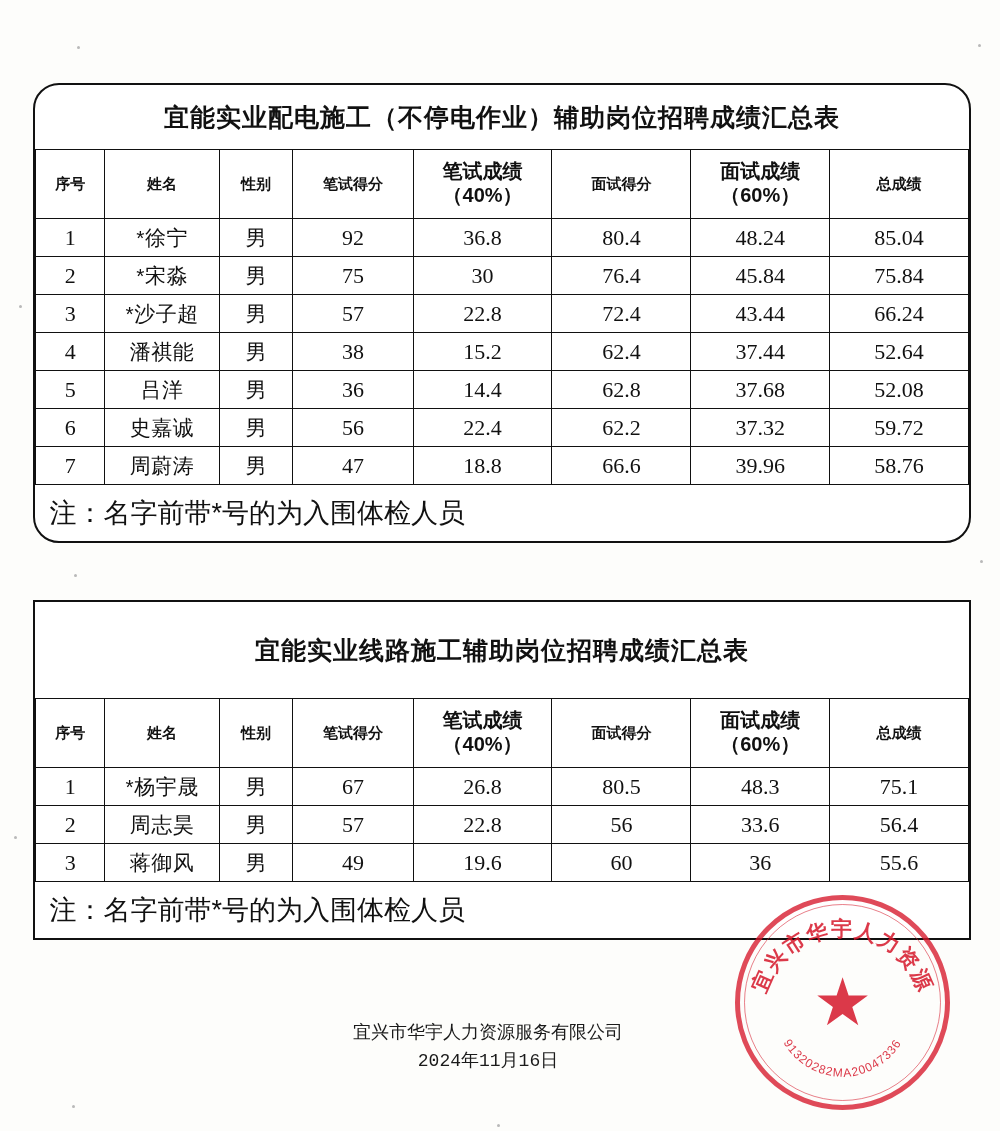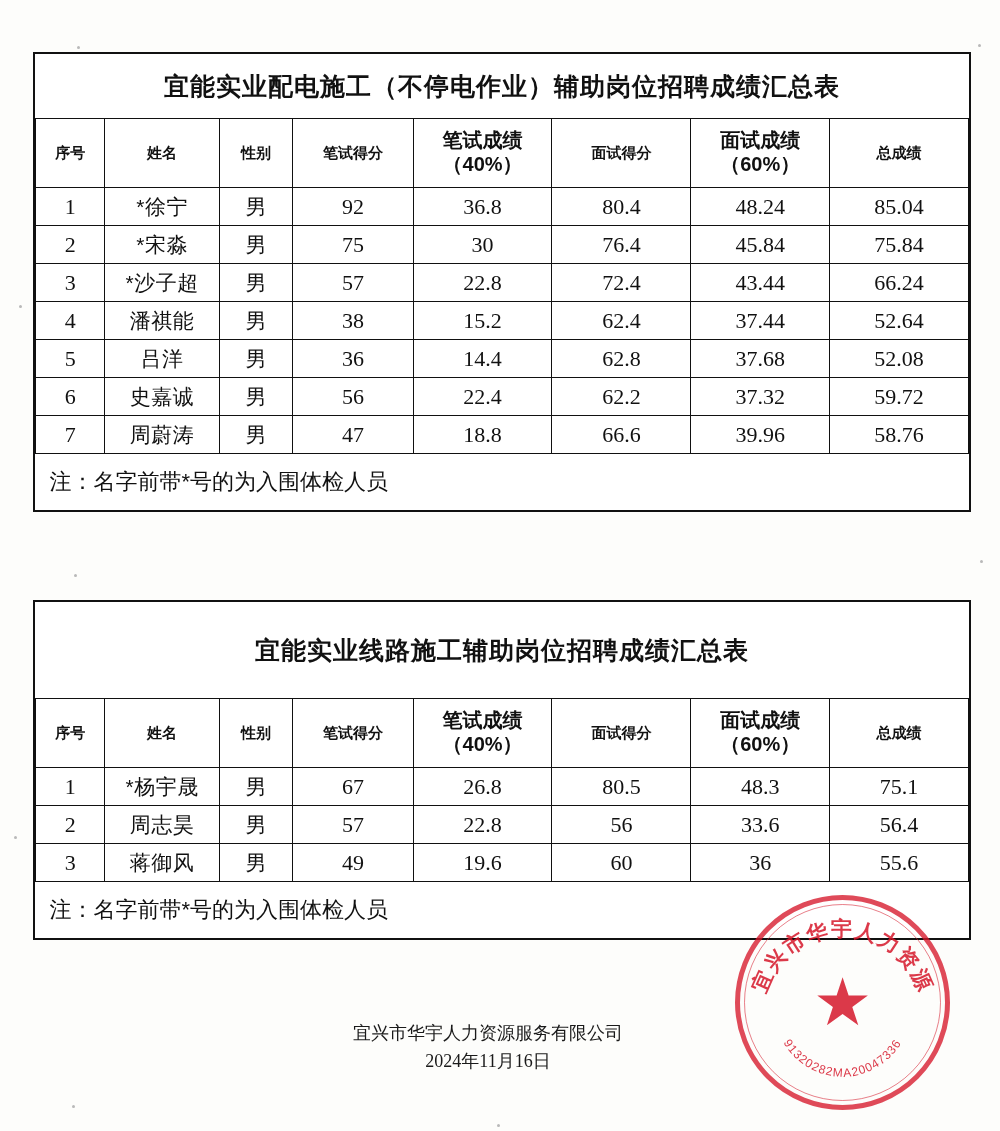--- a/index.html
+++ b/index.html
@@ -76,47 +76,47 @@
   .data td.name {
     font-family: "Liberation Sans", sans-serif;
     font-size: 21px;
     letter-spacing: 0.5px;
     text-align: center;
   }
   .note-cell {
     border: none;
     border-top: 1px solid #111;
     text-align: left;
-    font-size: 22px;
+    font-size: 27px;
     padding: 9px 0 9px 14px;
     height: 38px;
     font-family: "Liberation Sans", sans-serif;
   }
   
-  #table-1 { left: 33px; top: 52px; width: 934px; }
+  #table-1 { left: 33px; top: 83px; width: 934px; border-radius: 26px; }
   #table-2 { left: 33px; top: 600px; width: 934px; }
 
   .col-seq   { width: 68px; }
   .col-name  { width: 112px; }
   .col-sex   { width: 72px; }
   .col-wscore{ width: 118px; }
   .col-w40   { width: 136px; }
   .col-iscore{ width: 136px; }
   .col-i60   { width: 136px; }
   .col-total { width: 136px; }
 
   .footer {
     position: absolute;
     left: 0;
     top: 1020px;
     width: 976px;
     text-align: center;
     font-size: 18px;
     line-height: 1.55;
-    font-family: Liberation Serif, serif;
+    font-family: Liberation Mono, monospace;
     color: #1a1a1a;
   }
   
   .seal {
     position: absolute;
     left: 735px;
     top: 895px;
     width: 215px;
     height: 215px;
     pointer-events: none;

